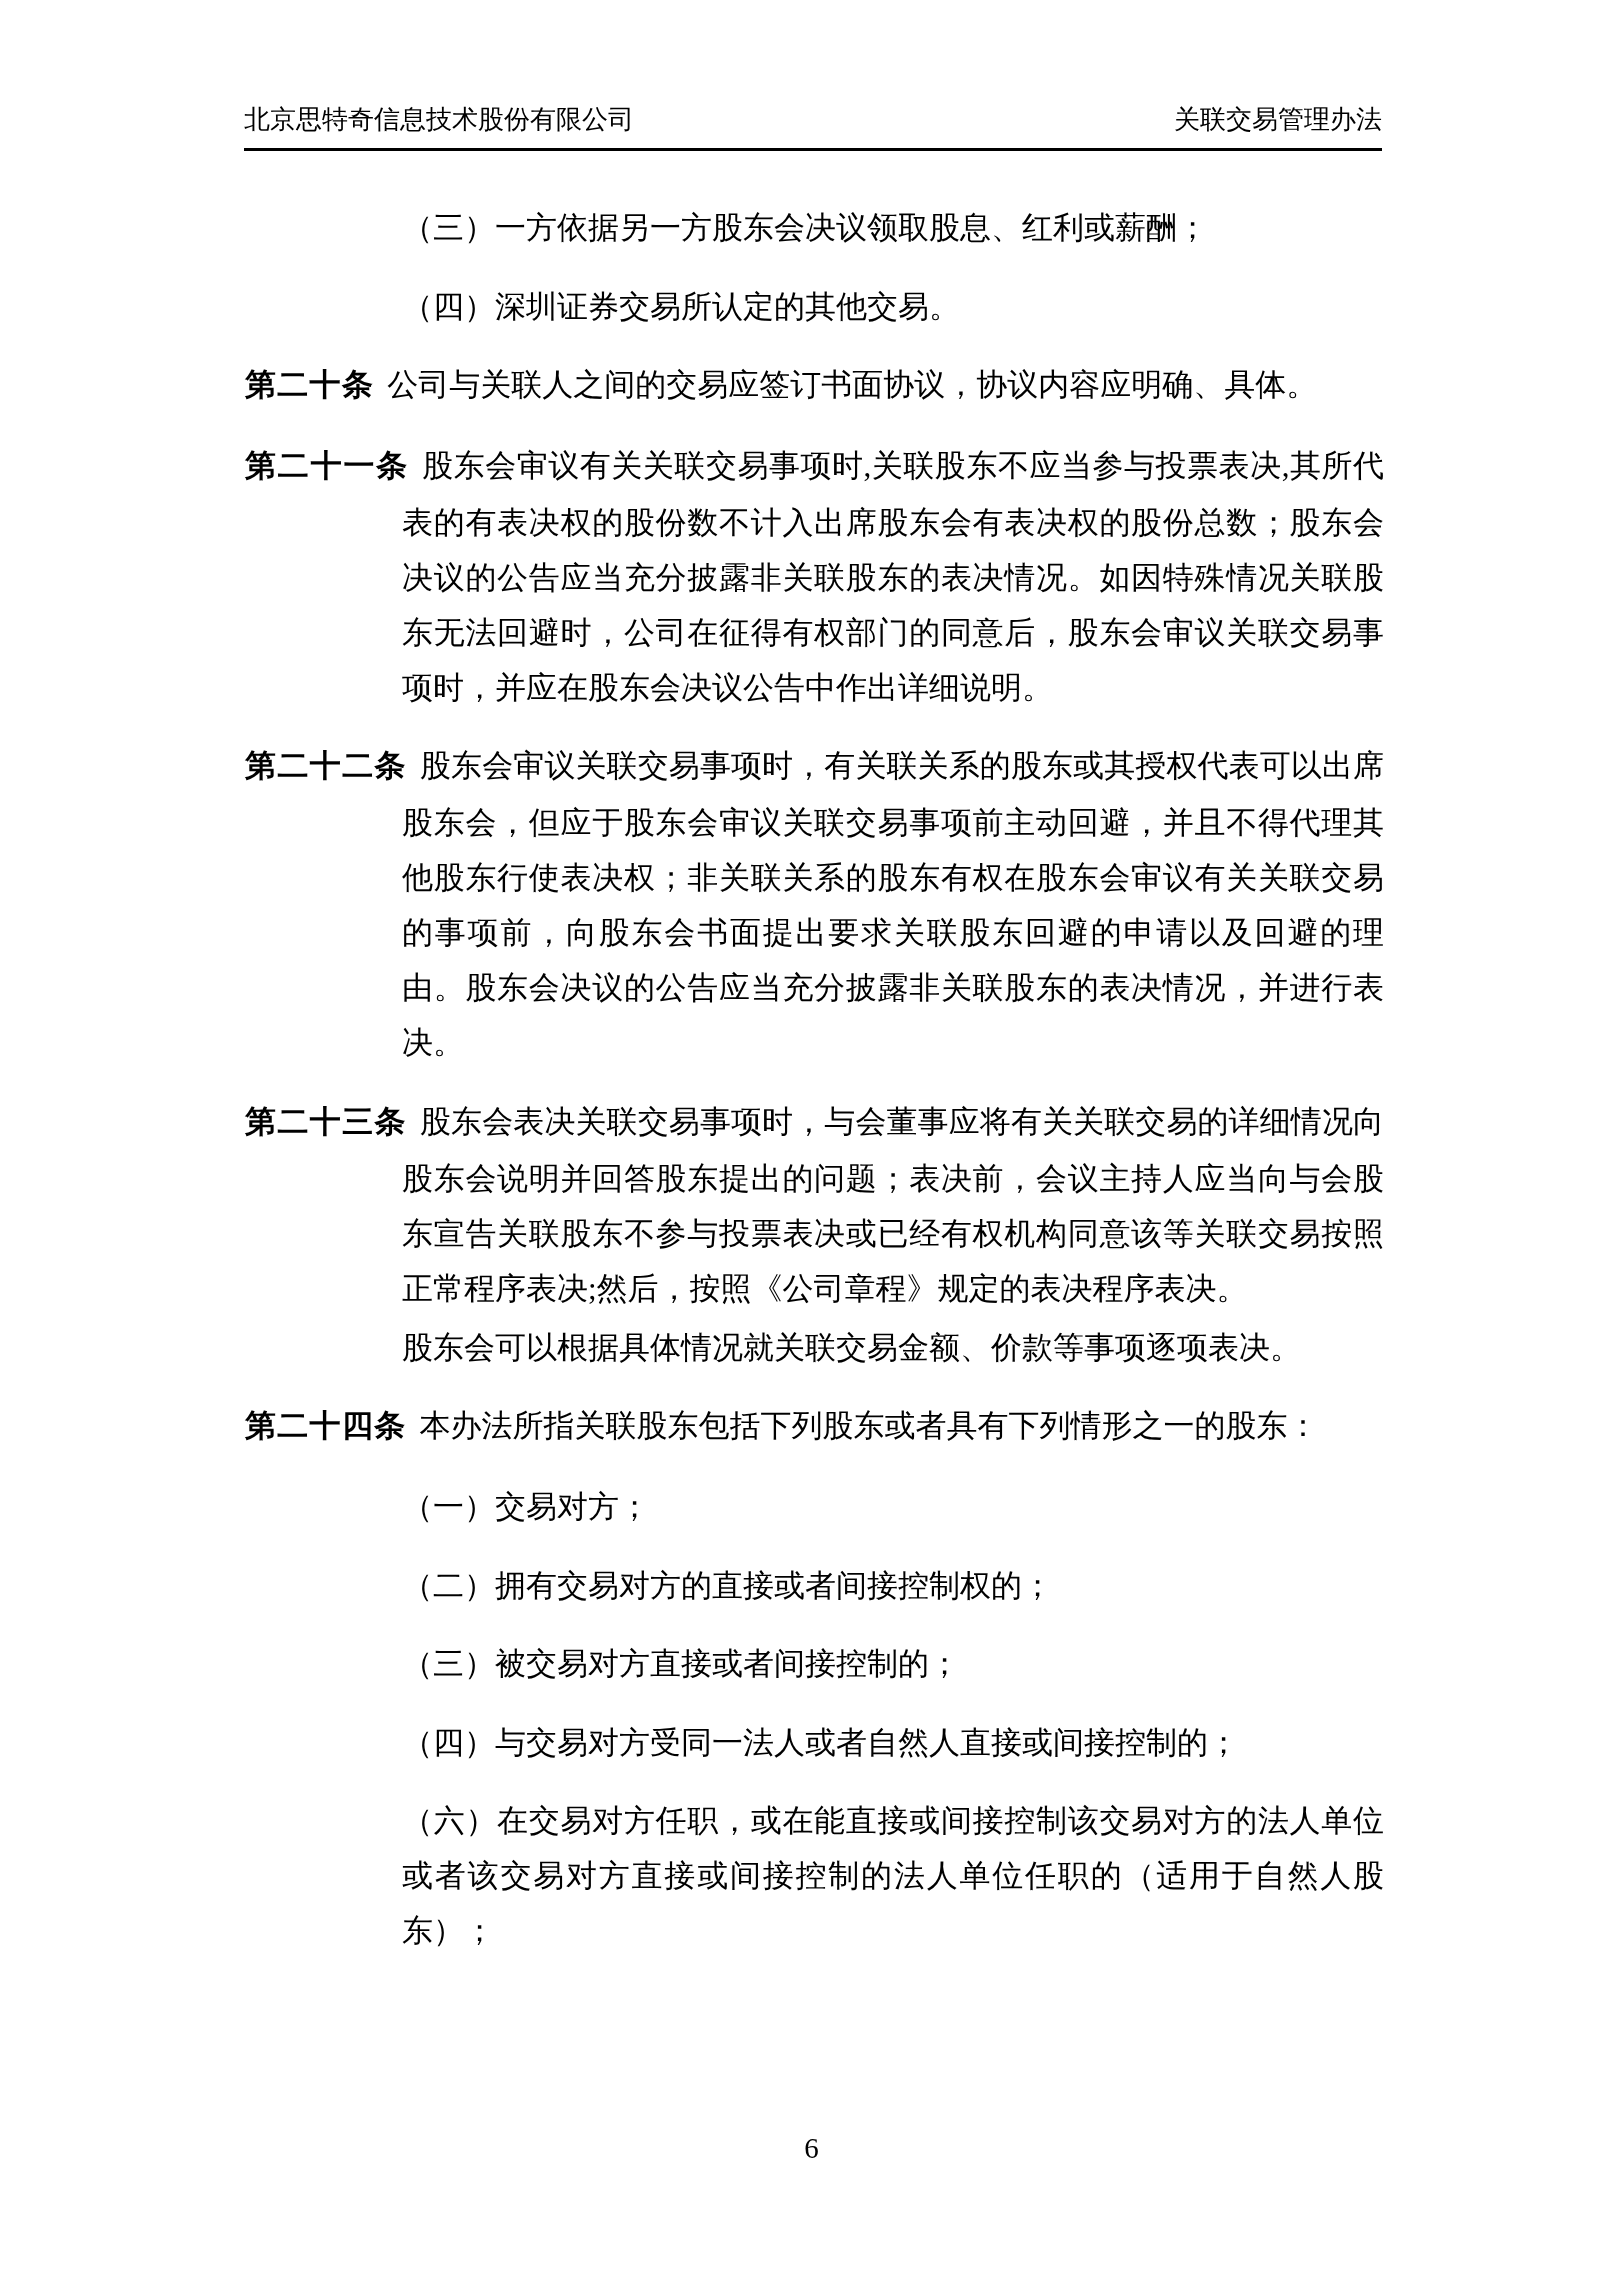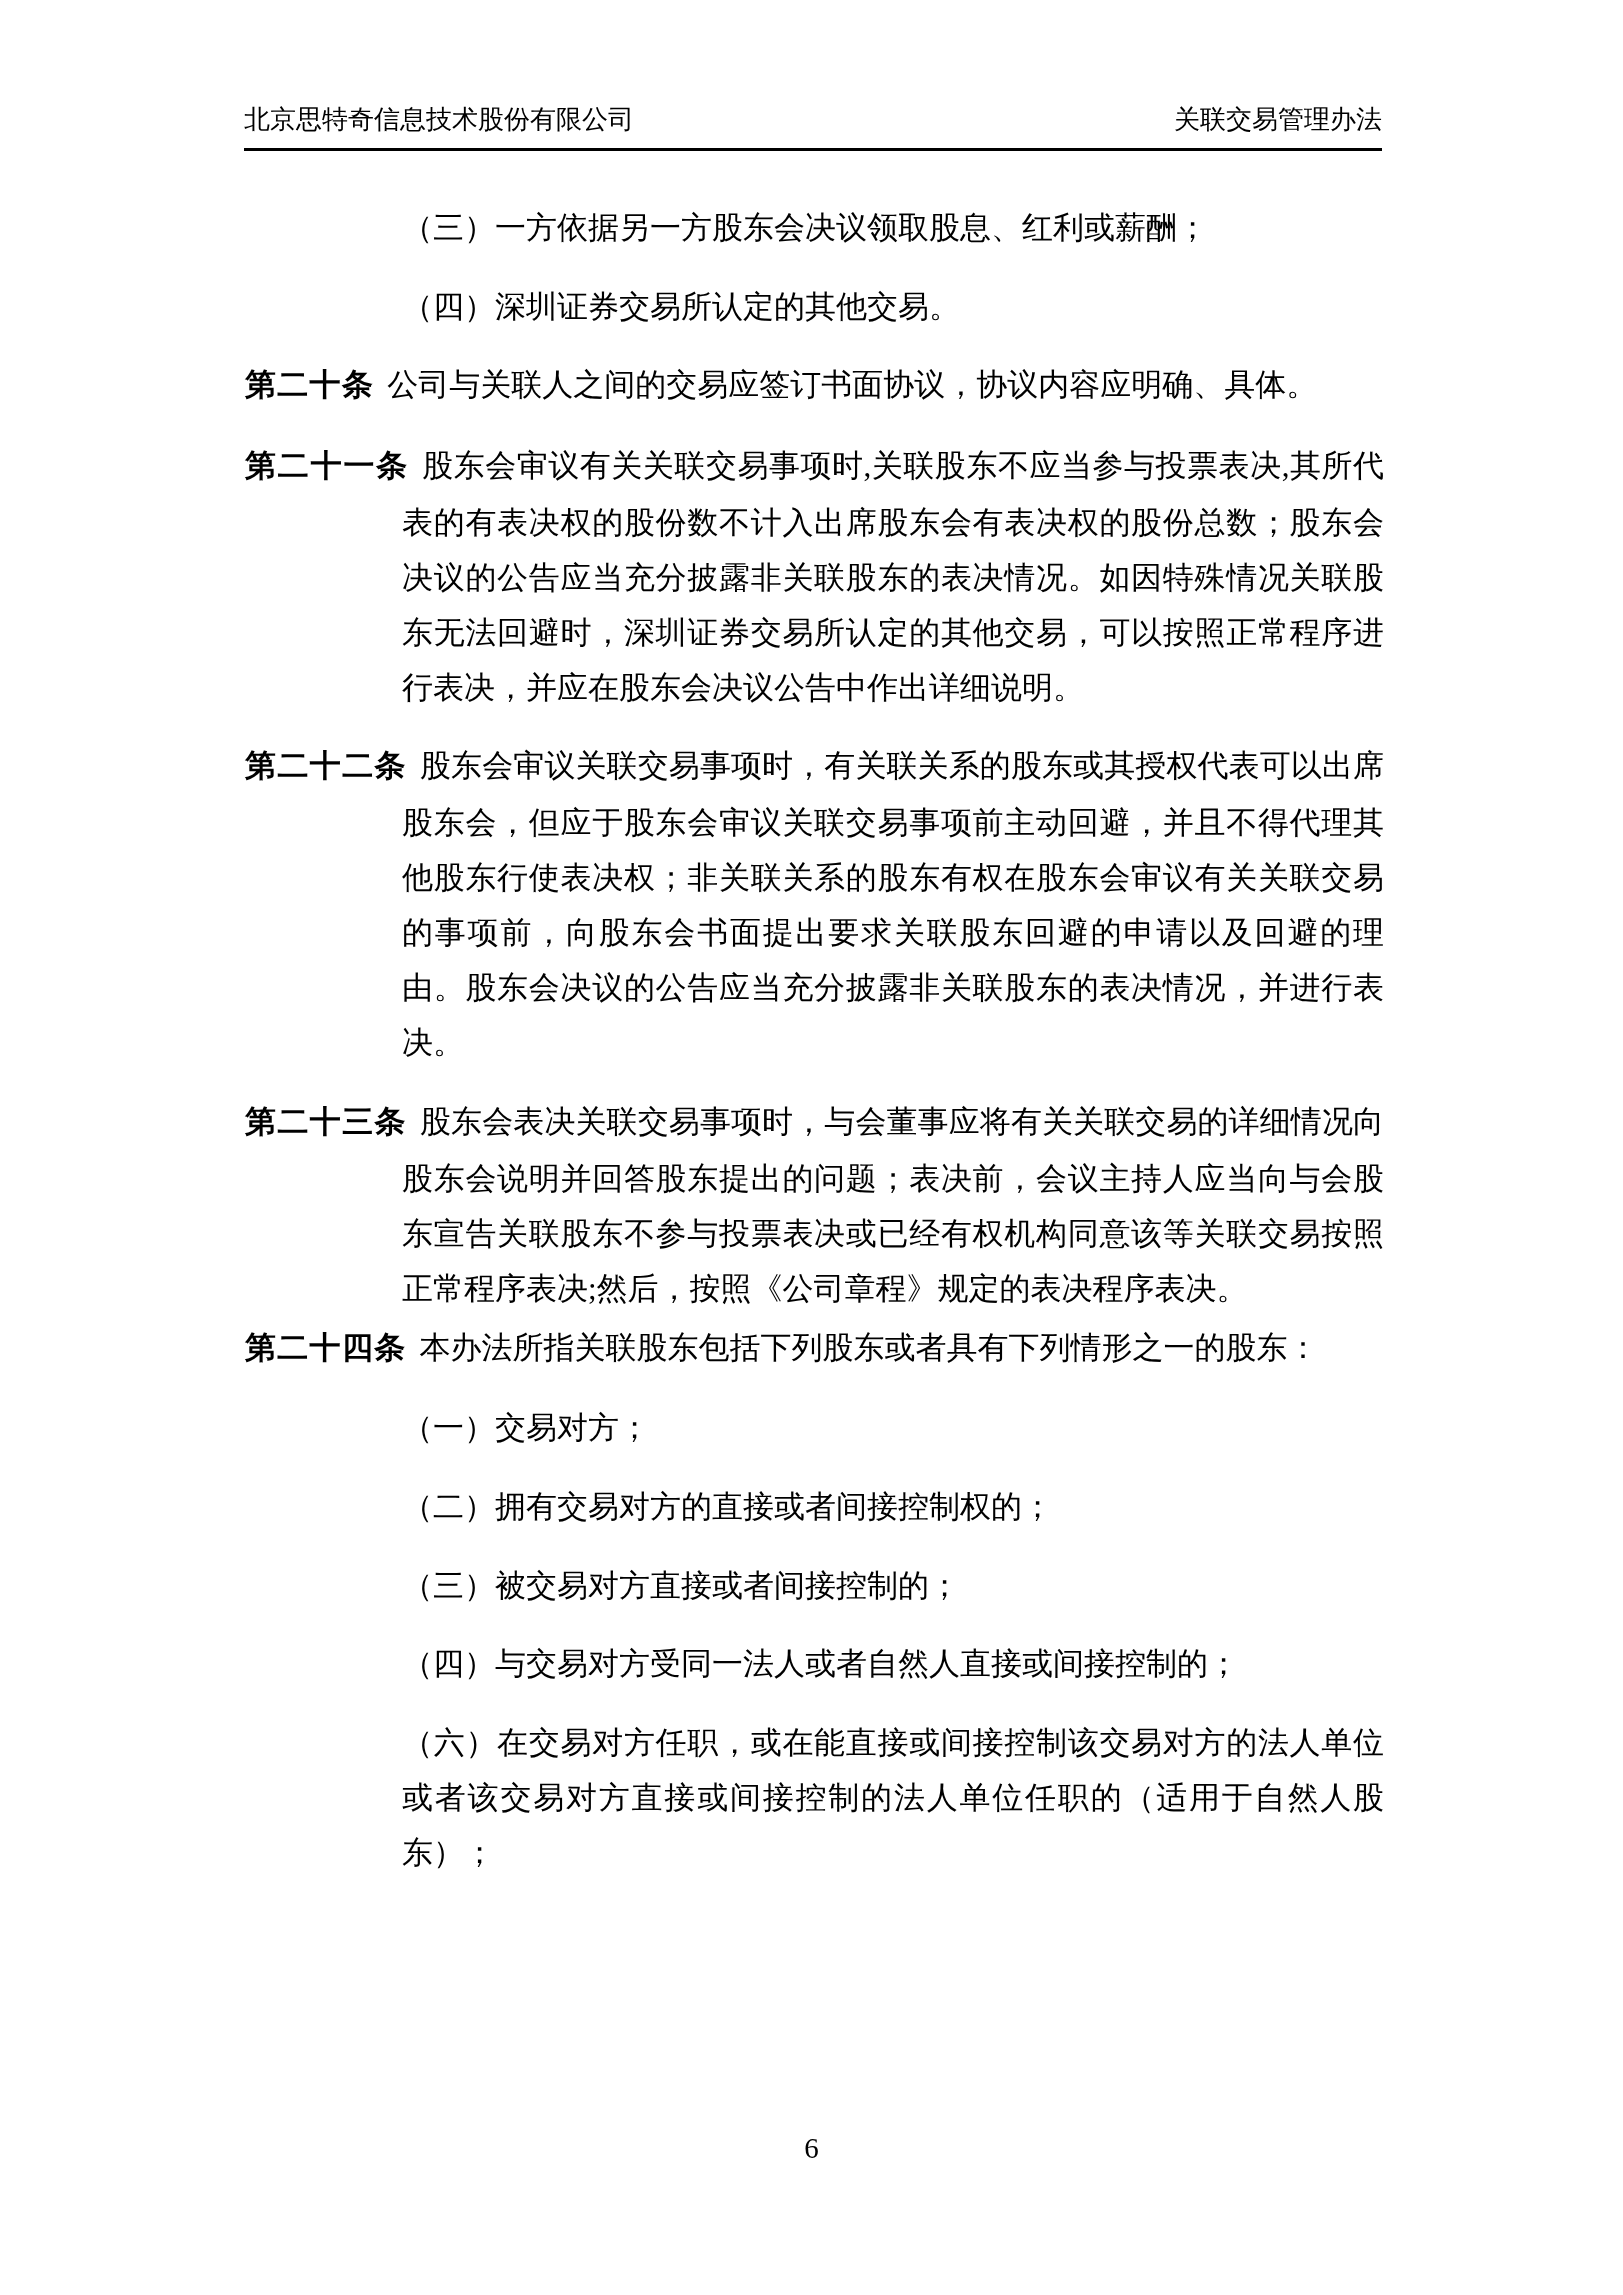--- a/index.html
+++ b/index.html
@@ -73,23 +73,24 @@
 <div class="page">
   <div class="header">
     <span>北京思特奇信息技术股份有限公司</span>
     <span>关联交易管理办法</span>
   </div>
 
   <div class="content" id="content">
       <p class="para sub">（三）一方依据另一方股东会决议领取股息、红利或薪酬；</p>
       <p class="para sub">（四）深圳证券交易所认定的其他交易。</p>
       <p class="para article"><b class="label">第二十条</b><span>公司与关联人之间的交易应签订书面协议，协议内容应明确、具体。</span></p>
-      <p class="para article"><b class="label">第二十一条</b><span>股东会审议有关关联交易事项时,关联股东不应当参与投票表决,其所代表的有表决权的股份数不计入出席股东会有表决权的股份总数；股东会决议的公告应当充分披露非关联股东的表决情况。如因特殊情况关联股东无法回避时，深圳证券交易所认定的其他交易，可以按照正常程序进行表决，并应在股东会决议公告中作出详细说明。</span></p>
+      <p class="para article"><b class="label">第二十一条</b><span>股东会审议有关关联交易事项时,关联股东不应当参与投票表决,其所代表的有表决权的股份数不计入出席股东会有表决权的股份总数；股东会决议的公告应当充分披露非关联股东的表决情况。如因特殊情况关联股东无法回避时，公司在征得有权部门的同意后，股东会审议关联交易事项时，并应在股东会决议公告中作出详细说明。</span></p>
       <p class="para article"><b class="label">第二十二条</b><span>股东会审议关联交易事项时，有关联关系的股东或其授权代表可以出席股东会，但应于股东会审议关联交易事项前主动回避，并且不得代理其他股东行使表决权；非关联关系的股东有权在股东会审议有关关联交易的事项前，向股东会书面提出要求关联股东回避的申请以及回避的理由。股东会决议的公告应当充分披露非关联股东的表决情况，并进行表决。</span></p>
       <p class="para article tight"><b class="label">第二十三条</b><span>股东会表决关联交易事项时，与会董事应将有关关联交易的详细情况向股东会说明并回答股东提出的问题；表决前，会议主持人应当向与会股东宣告关联股东不参与投票表决或已经有权机构同意该等关联交易按照正常程序表决;然后，按照《公司章程》规定的表决程序表决。</span></p>
+      <p class="para cont">股东会可以根据具体情况就关联交易金额、价款等事项逐项表决。</p>
       <p class="para article"><b class="label">第二十四条</b><span>本办法所指关联股东包括下列股东或者具有下列情形之一的股东：</span></p>
       <p class="para sub">（一）交易对方；</p>
       <p class="para sub">（二）拥有交易对方的直接或者间接控制权的；</p>
       <p class="para sub">（三）被交易对方直接或者间接控制的；</p>
       <p class="para sub">（四）与交易对方受同一法人或者自然人直接或间接控制的；</p>
       <p class="para sub">（六）在交易对方任职，或在能直接或间接控制该交易对方的法人单位或者该交易对方直接或间接控制的法人单位任职的（适用于自然人股东）；</p>
     </div>
 
   <div class="footer">
     <span>6</span>

